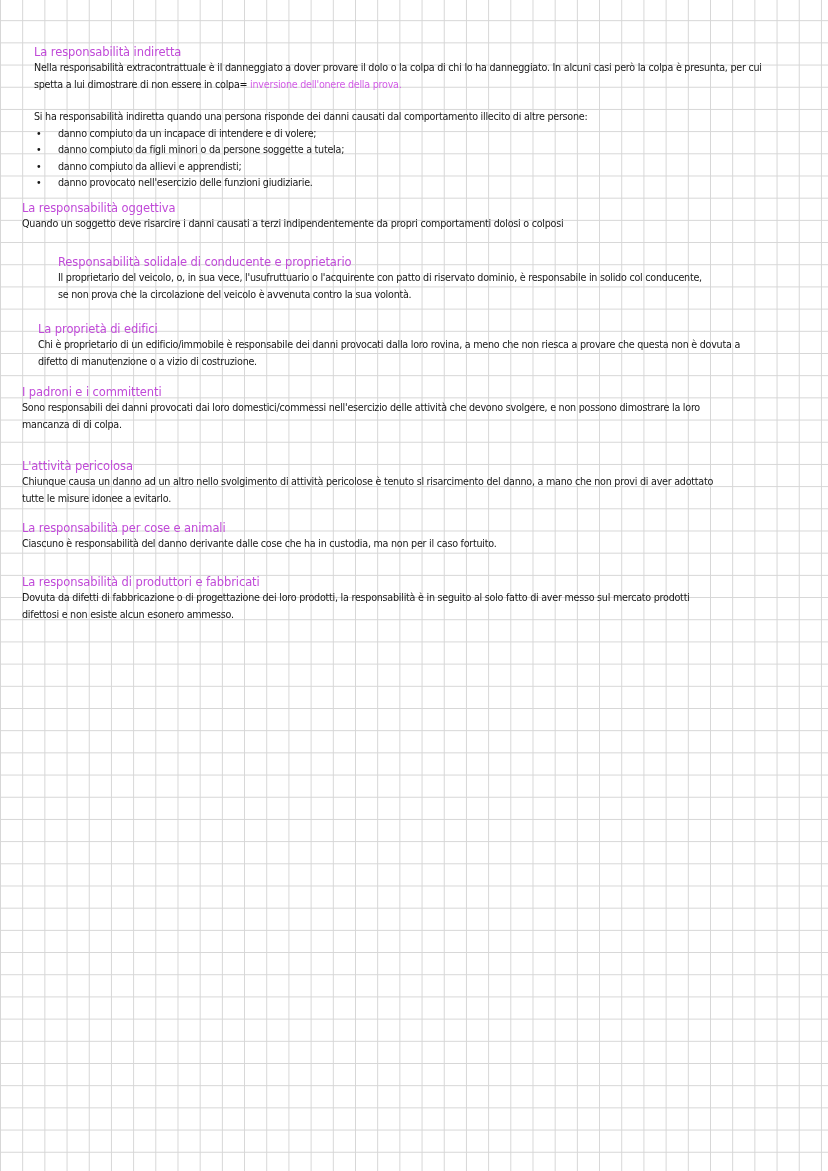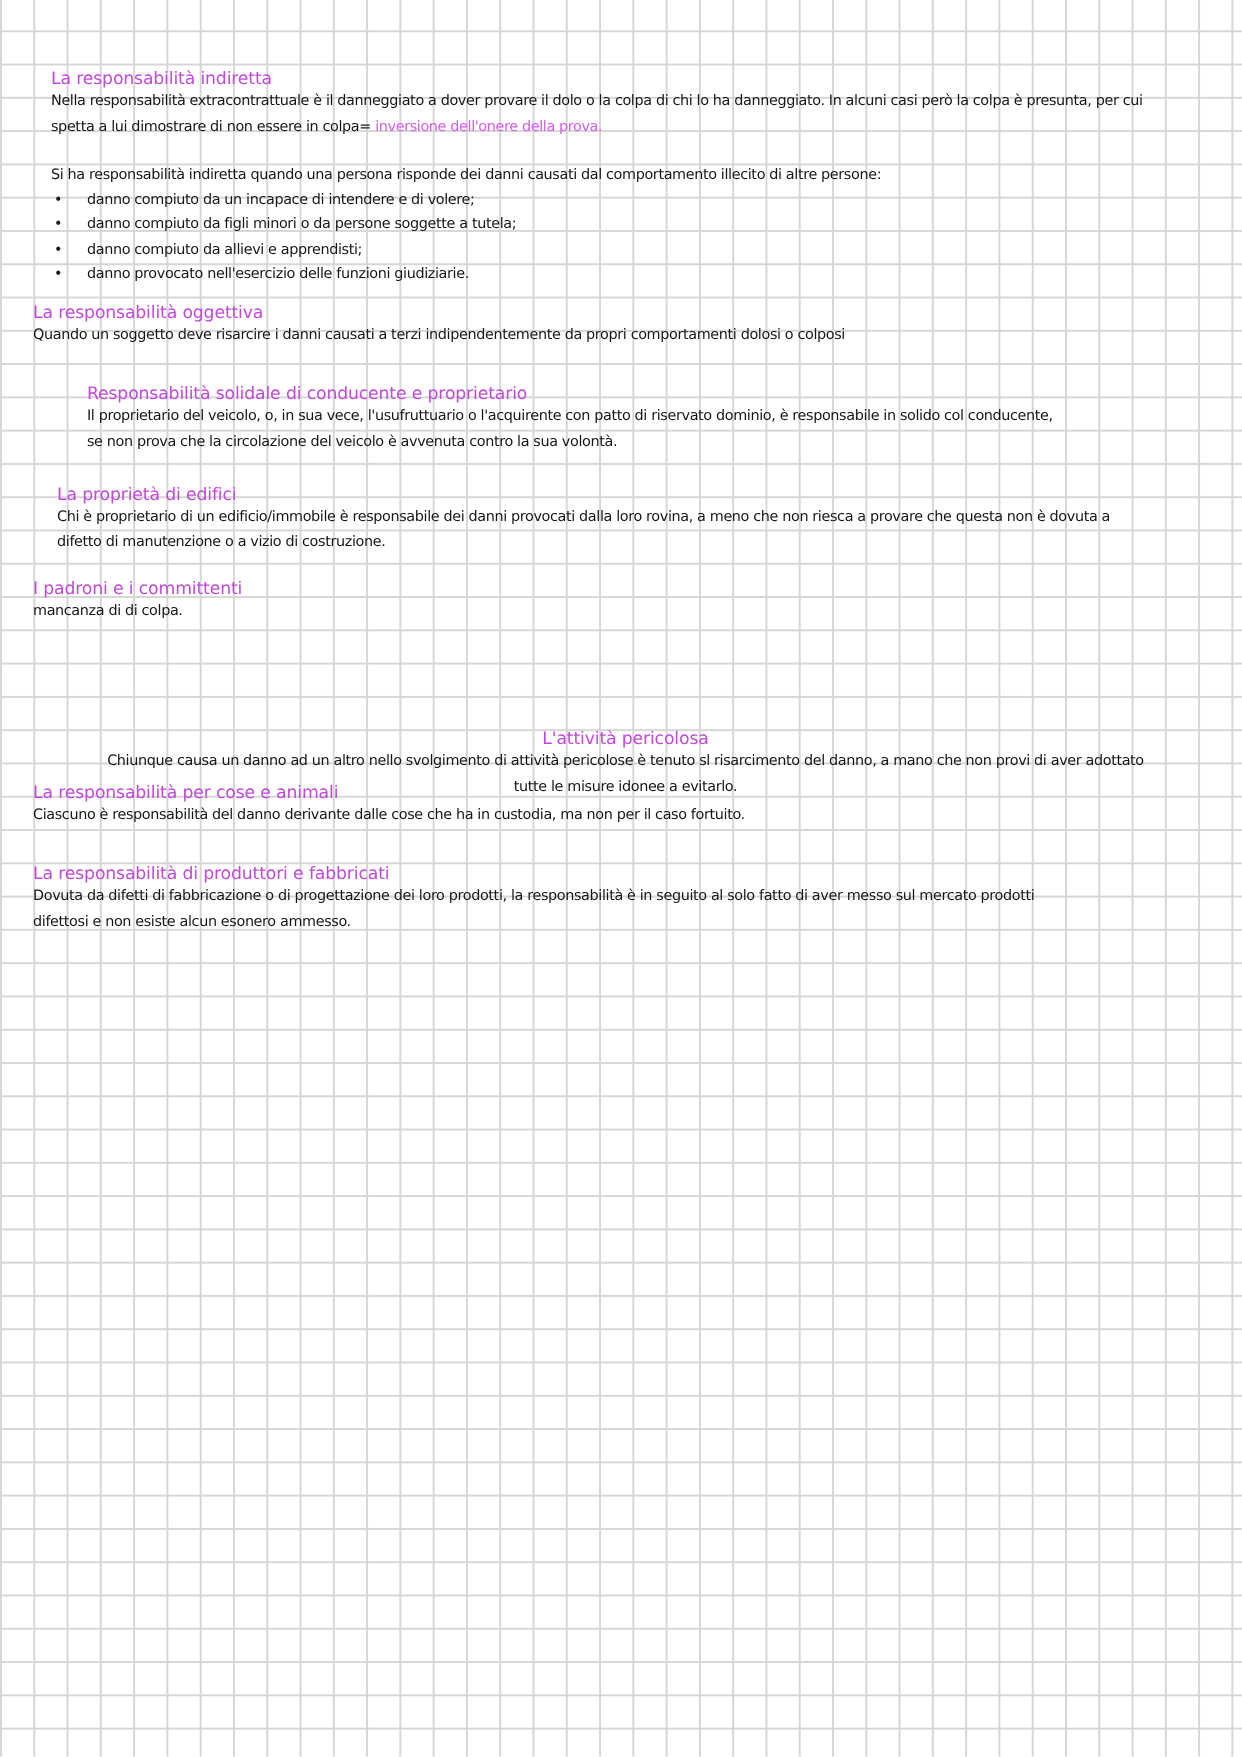--- a/index.html
+++ b/index.html
@@ -89,25 +89,26 @@
     <div class="title">La proprietà di edifici</div>
     <div class="body">
       <span class="line">Chi è proprietario di un edificio/immobile è responsabile dei danni provocati dalla loro rovina, a meno che non riesca a provare che questa non è dovuta a</span>
       <span class="line">difetto di manutenzione o a vizio di costruzione.</span>
     </div>
   </div>
 
   <div class="section" style="top:384px;">
     <div class="title">I padroni e i committenti</div>
     <div class="body">
+      <span class="line">Sono responsabili dei danni provocati dai loro domestici/commessi nell'esercizio delle attività che devono svolgere, e non possono dimostrare la loro</span>
       <span class="line">mancanza di di colpa.</span>
     </div>
   </div>
 
-  <div class="section" style="top:484px;text-align:center;">
+  <div class="section" style="top:458px;">
     <div class="title">L'attività pericolosa</div>
     <div class="body">
       <span class="line">Chiunque causa un danno ad un altro nello svolgimento di attività pericolose è tenuto sl risarcimento del danno, a mano che non provi di aver adottato</span>
       <span class="line">tutte le misure idonee a evitarlo.</span>
     </div>
   </div>
 
   <div class="section" style="top:520px;">
     <div class="title">La responsabilità per cose e animali</div>
     <div class="body">

